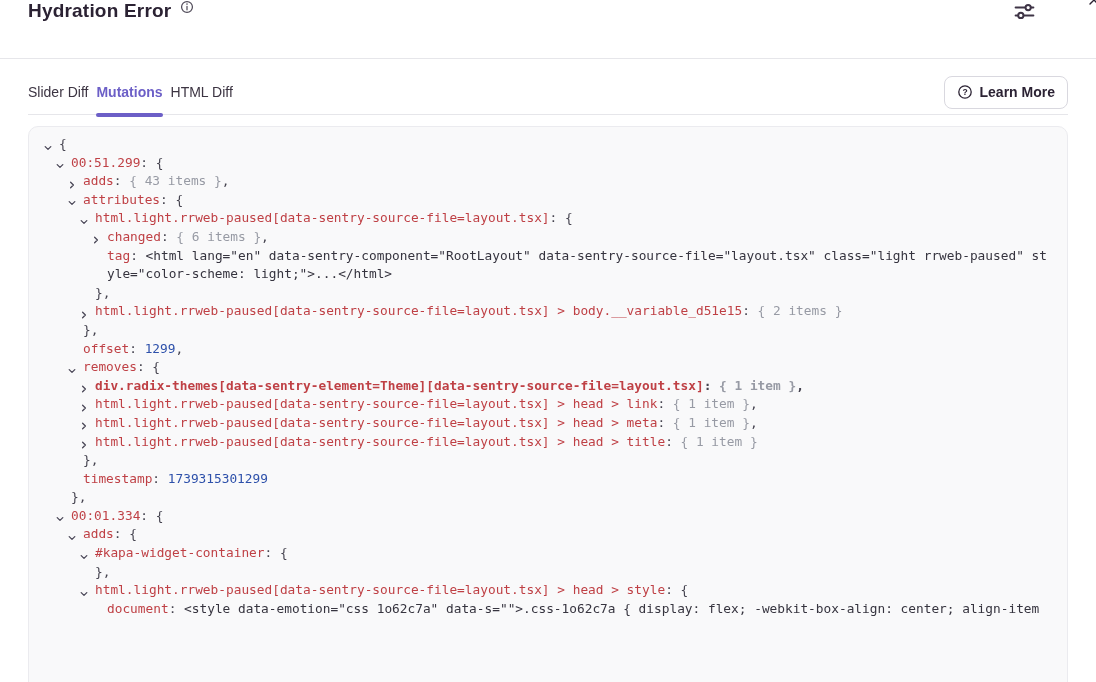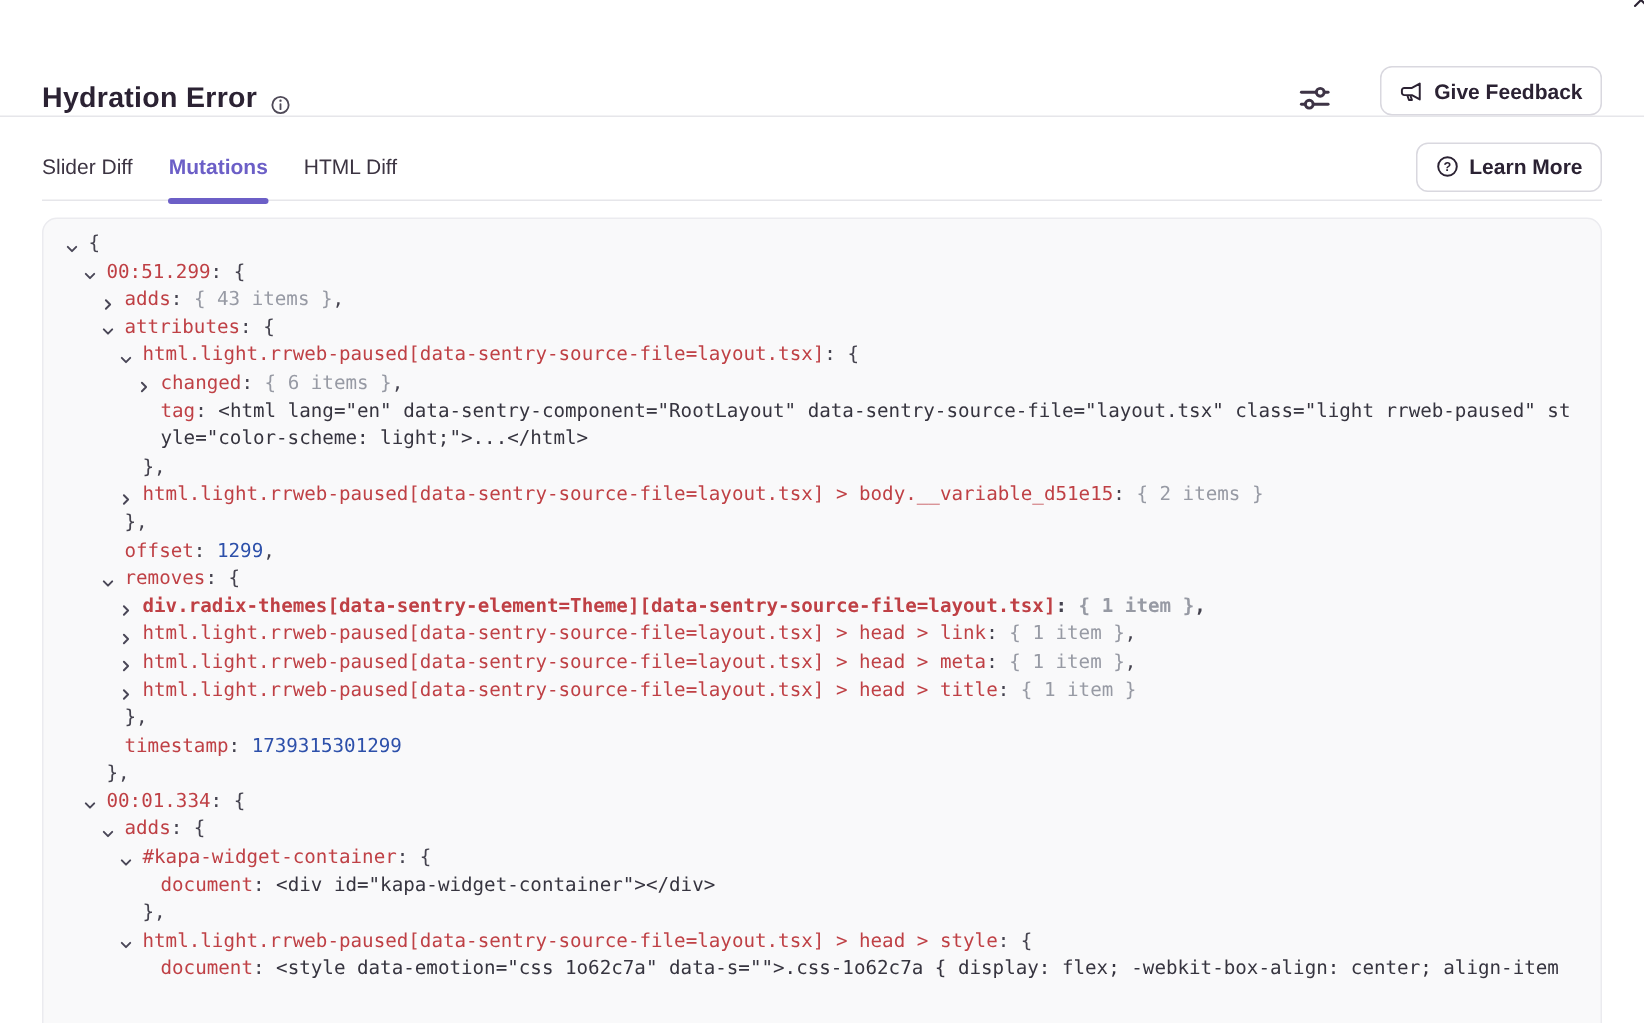--- a/index.html
+++ b/index.html
@@ -9,21 +9,21 @@
     --text-dark:#2B2233; --btn-border:#D9D8DF;
   }
   *{box-sizing:border-box;margin:0;padding:0;}
   html,body{width:1096px;height:682px;}
   body{
     position:relative;overflow:hidden;background:#fff;
     font-family:"Liberation Sans",sans-serif;color:var(--text-dark);
   }
   
   .app-header{
-    height:78px;display:flex;align-items:flex-end;
+    height:59px;display:flex;align-items:flex-start;
     padding:0 28px;border-bottom:1px solid var(--divider);
   }
   .page-title{font-size:19px;font-weight:700;letter-spacing:.2px;color:var(--text-dark);}
   .info-ic{margin-left:9px;color:#4F4A58;display:flex;align-items:center;}
   .header-spacer{flex:1;}
   .icon-btn{
     background:none;border:none;color:#3E3446;cursor:pointer;
     display:flex;align-items:center;margin-right:32px;
   }
   .btn{
@@ -33,21 +33,21 @@
     color:var(--text-dark);cursor:pointer;white-space:nowrap;
   }
   
   .tabs-row{
     margin:0 28px;height:56px;padding-top:10px;position:relative;
     display:flex;align-items:center;justify-content:space-between;
   }
   .tabs-row::after{
     content:"";position:absolute;left:0;right:0;bottom:0;height:1px;background:var(--divider);
   }
-  .tabs{display:flex;gap:24px;height:100%;align-items:center;}
+  .tabs{display:flex;gap:8px;height:100%;align-items:center;}
   .tab{
     position:relative;height:100%;display:flex;align-items:center;
     font-size:14px;color:#3C3442;cursor:pointer;
   }
   .tab.active{color:var(--accent);font-weight:bold;}
   .tab.active::after{
     content:"";position:absolute;left:0;right:0;bottom:-2px;height:4px;
     border-radius:2px;background:var(--accent);z-index:1;
   }
   
@@ -80,29 +80,20 @@
     </svg>
   </span>
   <div class="header-spacer"></div>
   <button class="icon-btn" title="">
     <svg width="23" height="23" viewBox="0 0 22 22" fill="none" stroke="currentColor" stroke-width="1.9" stroke-linecap="round">
       <line x1="2.5" y1="7.2" x2="19.5" y2="7.2"></line>
       <circle cx="14.5" cy="7.2" r="2.5" fill="#ffffff"></circle>
       <line x1="2.5" y1="14.8" x2="19.5" y2="14.8"></line>
       <circle cx="7.5" cy="14.8" r="2.5" fill="#ffffff"></circle>
     </svg>
-  </button>
-  <button class="btn">
-    <span style="display:flex;">
-      <svg width="16" height="16" viewBox="0 0 16 16" fill="none" stroke="currentColor" stroke-width="1.3" stroke-linejoin="round">
-        <path d="M13.5 2.7v10.6L8.3 10.4H3.2a1.6 1.6 0 0 1-1.6-1.6V7.2a1.6 1.6 0 0 1 1.6-1.6h5.1l5.2-2.9z"></path>
-        <path d="M5.2 10.4l1.1 3.3h2l-1.1-3.3"></path>
-      </svg>
-    </span>
-    <span>Give Feedback</span>
   </button>
 </div>
 
 <div class="tabs-row">
   <div class="tabs">
       <div class="tab">Slider Diff</div>
       <div class="tab active">Mutations</div>
       <div class="tab">HTML Diff</div>
     </div>
   <button class="btn">
@@ -163,21 +154,20 @@
       <div class="tree-line" style="padding-left: 42px;"><span class="seg-punct">},</span></div>
       <div class="tree-line" style="padding-left: 42px;"><span class="chev" style="left: 26px;"><svg width="10" height="10" viewBox="0 0 10 10" fill="none">
             <polyline points="2.2,3.6 5,6.4 7.8,3.6" stroke="currentColor" stroke-width="1.3" stroke-linecap="round" stroke-linejoin="round"></polyline>
           </svg></span><span class="seg-key">00:01.334</span><span class="seg-punct">: {</span></div>
       <div class="tree-line" style="padding-left: 54px;"><span class="chev" style="left: 38px;"><svg width="10" height="10" viewBox="0 0 10 10" fill="none">
             <polyline points="2.2,3.6 5,6.4 7.8,3.6" stroke="currentColor" stroke-width="1.3" stroke-linecap="round" stroke-linejoin="round"></polyline>
           </svg></span><span class="seg-key">adds</span><span class="seg-punct">: {</span></div>
       <div class="tree-line" style="padding-left: 66px;"><span class="chev" style="left: 50px;"><svg width="10" height="10" viewBox="0 0 10 10" fill="none">
             <polyline points="2.2,3.6 5,6.4 7.8,3.6" stroke="currentColor" stroke-width="1.3" stroke-linecap="round" stroke-linejoin="round"></polyline>
           </svg></span><span class="seg-key">#kapa-widget-container</span><span class="seg-punct">: {</span></div>
-      <div class="tree-line" style="padding-left: 78px;"><span class="seg-key">document</span><span class="seg-punct">: </span><span class="seg-val">&lt;div id="kapa-widget-container"&gt;&lt;/div&gt;</span></div>
       <div class="tree-line" style="padding-left: 66px;"><span class="seg-punct">},</span></div>
       <div class="tree-line" style="padding-left: 66px;"><span class="chev" style="left: 50px;"><svg width="10" height="10" viewBox="0 0 10 10" fill="none">
             <polyline points="2.2,3.6 5,6.4 7.8,3.6" stroke="currentColor" stroke-width="1.3" stroke-linecap="round" stroke-linejoin="round"></polyline>
           </svg></span><span class="seg-key">html.light.rrweb-paused[data-sentry-source-file=layout.tsx] &gt; head &gt; style</span><span class="seg-punct">: {</span></div>
       <div class="tree-line" style="padding-left: 78px;"><span class="seg-key">document</span><span class="seg-punct">: </span><span class="seg-val">&lt;style data-emotion="css 1o62c7a" data-s=""&gt;.css-1o62c7a { display: flex; -webkit-box-align: center; align-item</span></div>
     </div>
 </div>
 
 <span class="corner-x">
   <svg width="14" height="14" viewBox="0 0 14 14" fill="none" stroke="currentColor" stroke-width="1.4" stroke-linecap="round">

